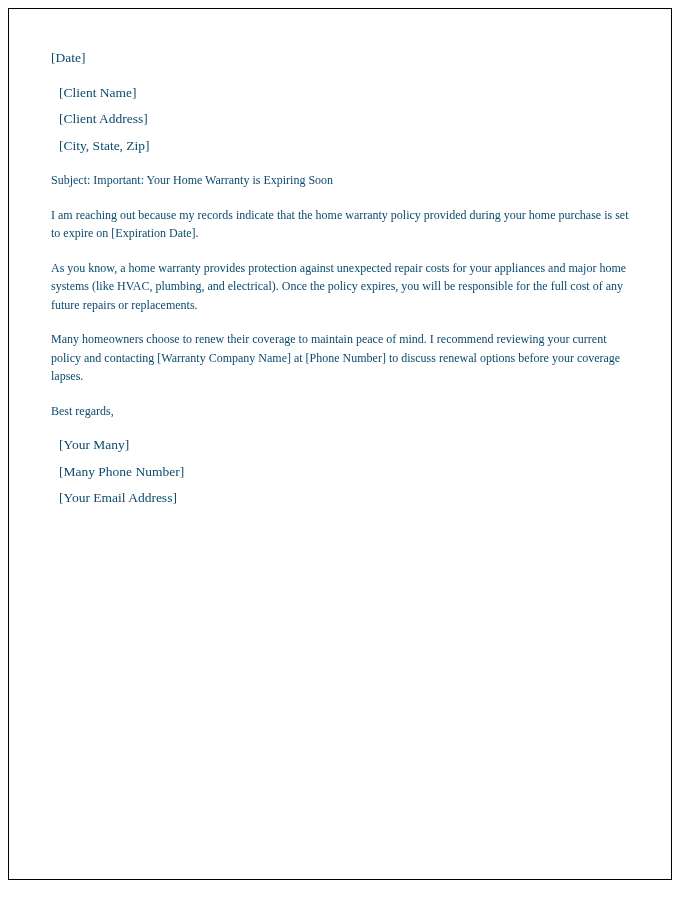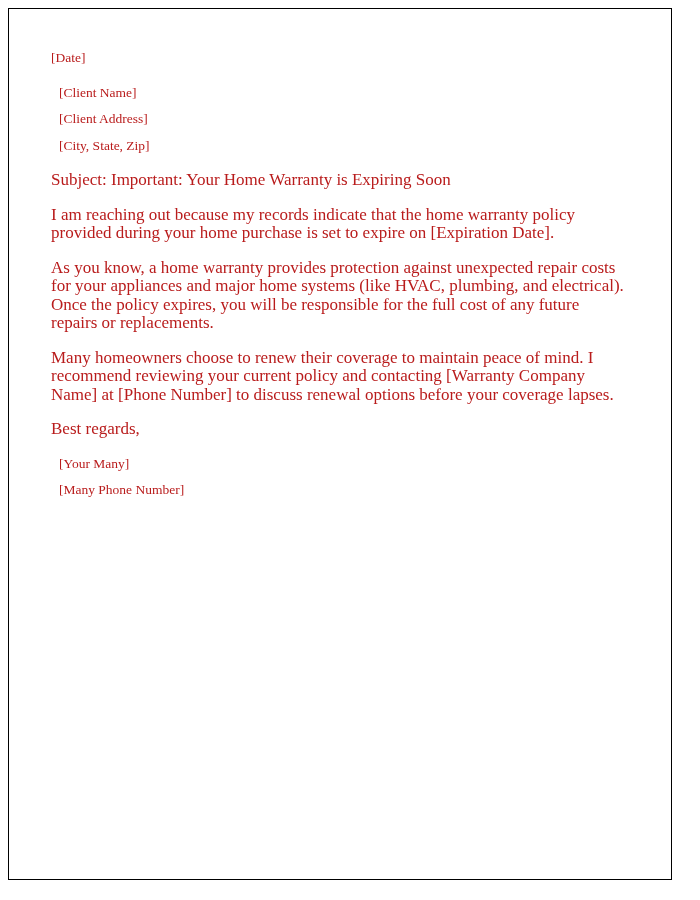--- a/index.html
+++ b/index.html
@@ -6,21 +6,21 @@
     margin: 0;
     padding: 0;
     background: #ffffff;
   }
   .page {
     position: relative;
     width: 700px;
     height: 900px;
     background: #ffffff;
     font-family: "Liberation Serif", "DejaVu Serif", serif;
-    color: #b91c1c;
+    color: #0c4a6e;
     overflow: hidden;
   }
   .letter-frame {
     position: absolute;
     left: 8px;
     top: 8px;
     right: 28px;
     bottom: 20px;
     border: 1px solid #000000;
     box-sizing: border-box;
@@ -28,21 +28,21 @@
   }
   .line {
     font-size: 13.5px;
     line-height: 18.5px;
     margin: 0;
   }
   .block {
     margin: 0 0 16px 0;
   }
   p.para {
-    font-size: 17px;
+    font-size: 12px;
     line-height: 18.5px;
     margin: 0 0 16px 0;
   }
   .sig-block .line,
   .recipient-block .line {
     margin: 8px;
   }
 </style>
 </head>
 <body>
@@ -65,16 +65,17 @@
 
     <p class="para">I am reaching out because my records indicate that the home warranty policy provided during your home purchase is set to expire on [Expiration Date].</p>
     <p class="para">As you know, a home warranty provides protection against unexpected repair costs for your appliances and major home systems (like HVAC, plumbing, and electrical). Once the policy expires, you will be responsible for the full cost of any future repairs or replacements.</p>
     <p class="para">Many homeowners choose to renew their coverage to maintain peace of mind. I recommend reviewing your current policy and contacting [Warranty Company Name] at [Phone Number] to discuss renewal options before your coverage lapses.</p>
 
     <p class="para">Best regards,</p>
 
     <div class="block sig-block">
       <div class="line">[Your Many]</div>
       <div class="line">[Many Phone Number]</div>
+      <div class="line">[Your Email Address]</div>
     </div>
 
   </div>
 </div>
 
 </body></html>

